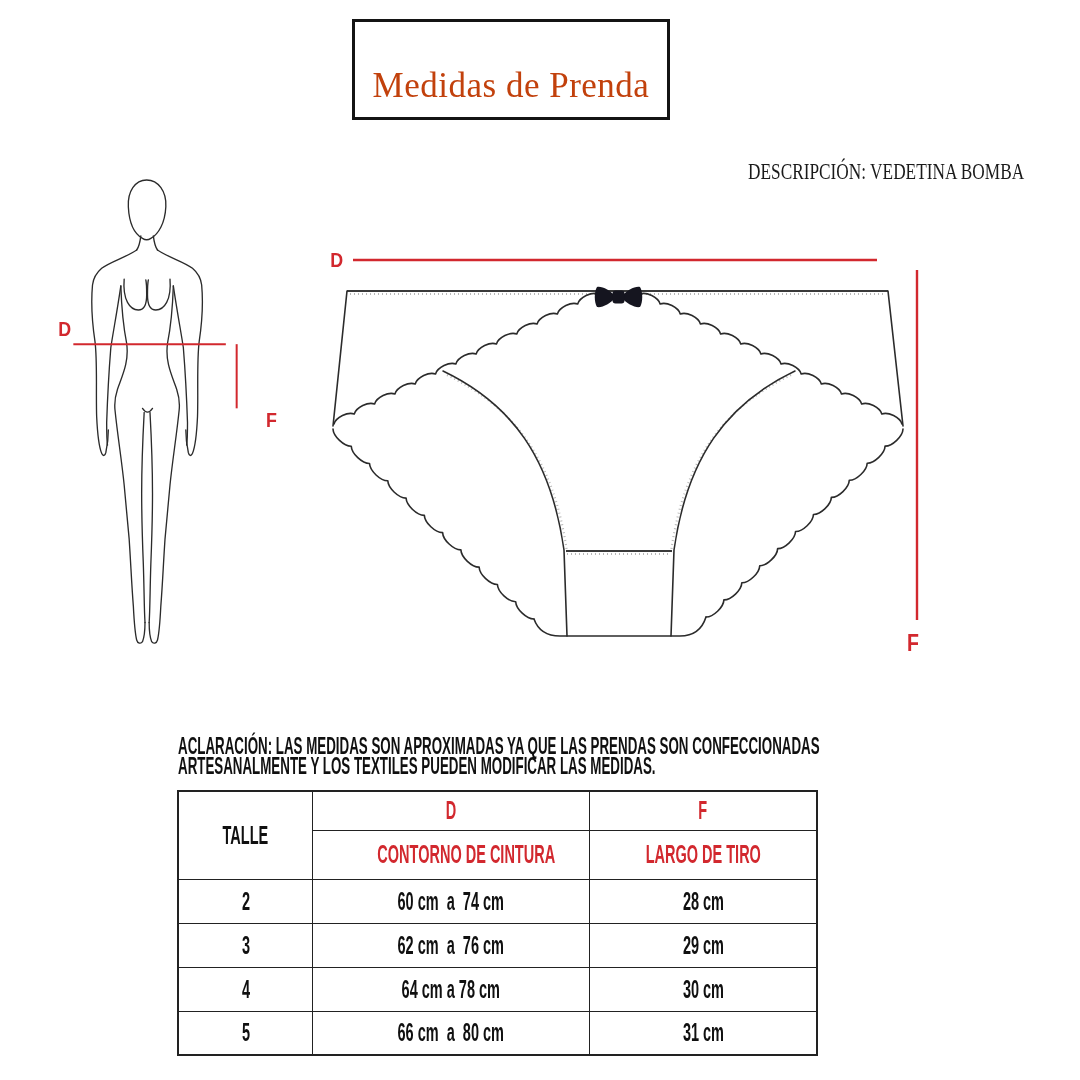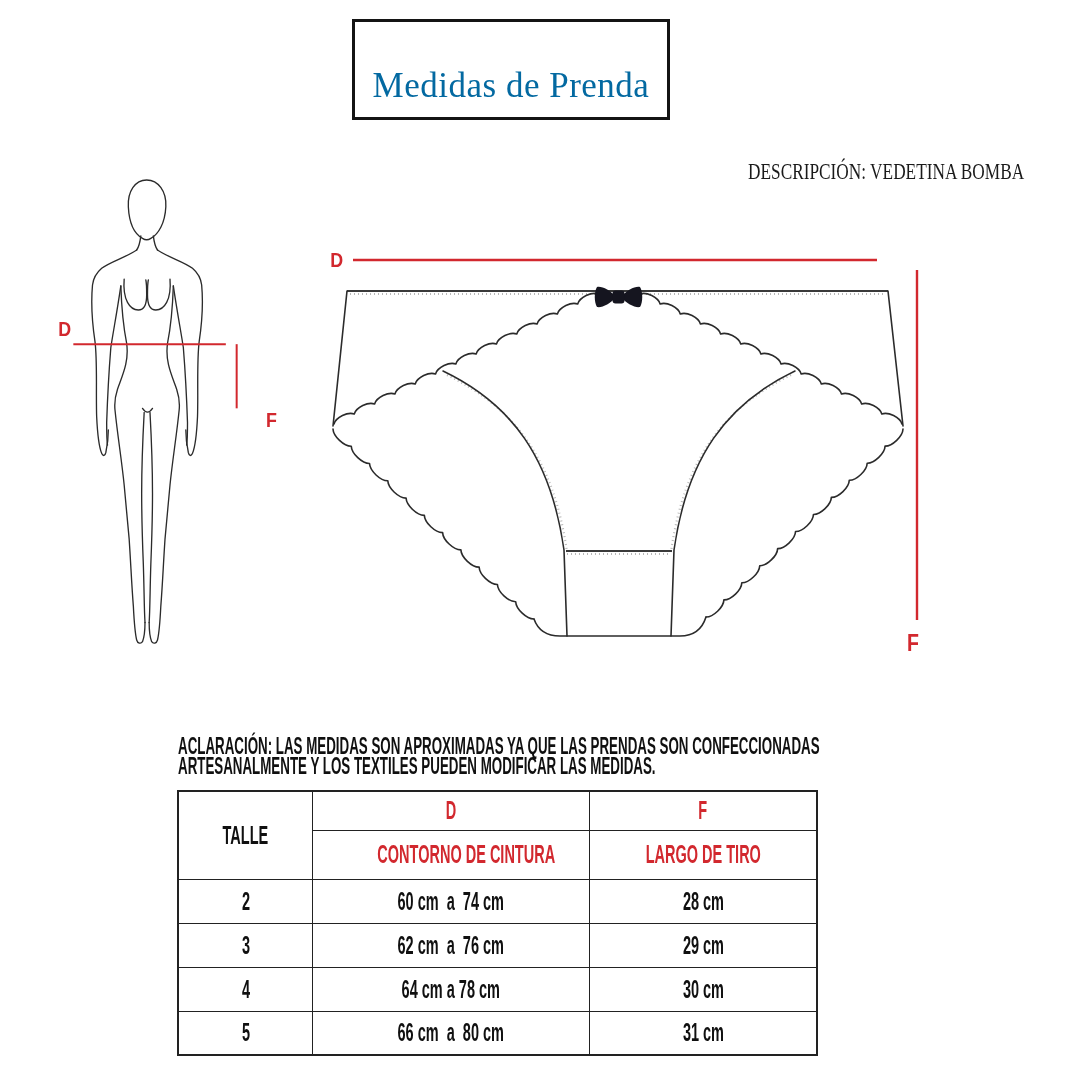--- a/index.html
+++ b/index.html
@@ -4,21 +4,21 @@
 <style>
   :root{ --red:#d2282e; --ink:#2b2b2b; }
   html,body{ margin:0; padding:0; }
   body{ width:1080px; height:1080px; background:#ffffff; position:relative; overflow:hidden;
         font-family:"Liberation Sans", sans-serif; }
   .abs{ position:absolute; }
 
   
   .title-box{ left:352px; top:19px; width:312px; height:95px; border:3px solid #141414;
               display:flex; align-items:center; justify-content:center; }
-  .title-box span{ font-family:"Liberation Serif", serif; font-size:35px; color:#0369a1;
+  .title-box span{ font-family:"Liberation Serif", serif; font-size:35px; color:#c2410c;
                    letter-spacing:.5px; white-space:nowrap;margin-top:32px; }
 
   
   .descripcion{ left:748px; top:158px; font-family:"Liberation Serif", serif; font-size:24px;
                 color:#1a1a1a; white-space:nowrap; transform:scaleX(.72); transform-origin:left center; }
 
   
   .mlabel{ color:var(--red); font-weight:700; font-size:21px; transform:scaleX(.85);
            transform-origin:center; white-space:nowrap; }
   .lbl-fig-d{ left:57px;  top:317px; }

